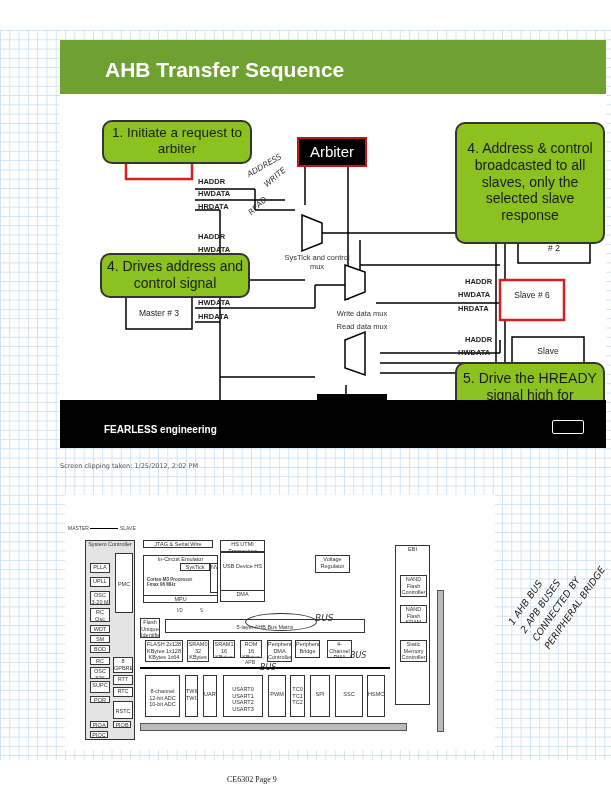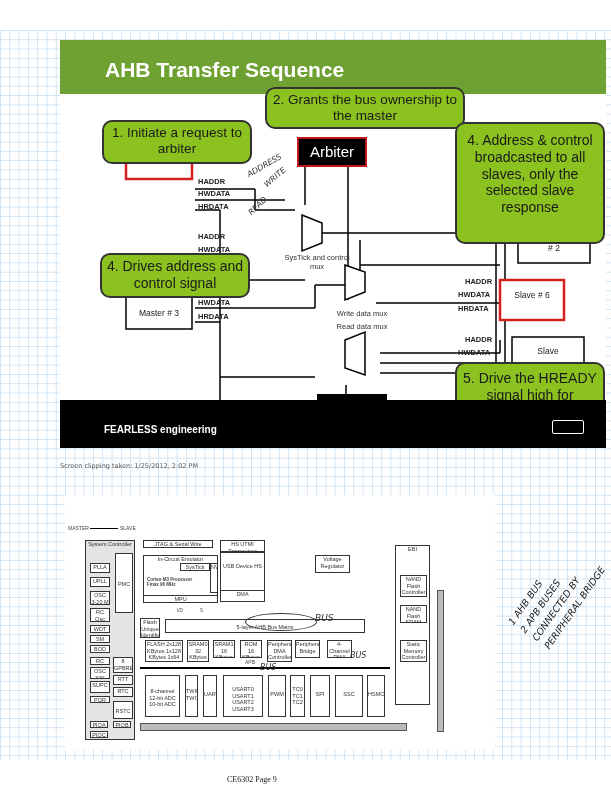--- a/index.html
+++ b/index.html
@@ -166,23 +166,22 @@
   <div class="mux-label" style="left:262px;top:282px;width:80px;">Read data mux</div>
 
   <div class="black-box" style="left:237px;top:97px;width:70px;height:30px;line-height:26px;border:2px solid #c41818;">Arbiter</div>
   <div class="black-box" style="left:257px;top:354px;width:70px;height:32px;line-height:32px;">Decoder</div>
 
   <div class="handwrite" style="left:190px;top:130px;transform:rotate(-30deg);">ADDRESS</div>
   <div class="handwrite" style="left:208px;top:140px;transform:rotate(-40deg);">WRITE</div>
   <div class="handwrite" style="left:193px;top:168px;transform:rotate(-45deg);">READ</div>
 
   <div class="callout" style="left:42px;top:80px;width:150px;height:44px;">1. Initiate a request to arbiter</div>
-  <div class="callout" style="left:205px;top:47px;width:200px;height:42px;">2. Grants the bus ownership to the master</div>
   <div class="callout" style="left:40px;top:213px;width:150px;height:45px;font-size:14px;">4. Drives address and control signal</div>
-  <div class="callout" style="left:395px;top:82px;width:150px;height:122px;font-size:14px;padding-top:8px;">4. Address &amp; control broadcasted to all slaves, only the selected slave response</div>
+  <div class="callout" style="left:395px;top:82px;width:150px;height:122px;font-size:14px;padding-top:16px;">4. Address &amp; control broadcasted to all slaves, only the selected slave response</div>
   <div class="callout" style="left:395px;top:322px;width:150px;height:64px;font-size:14px;padding-top:6px;">5. Drive the HREADY signal high for completion</div>
 
   <div class="slide-footer">
     <div class="footer-text">FEARLESS engineering</div>
     <div class="footer-logo"></div>
   </div>
 </div>
 
 <div class="clip-caption">Screen clipping taken: 1/25/2012, 2:02 PM</div>
 

